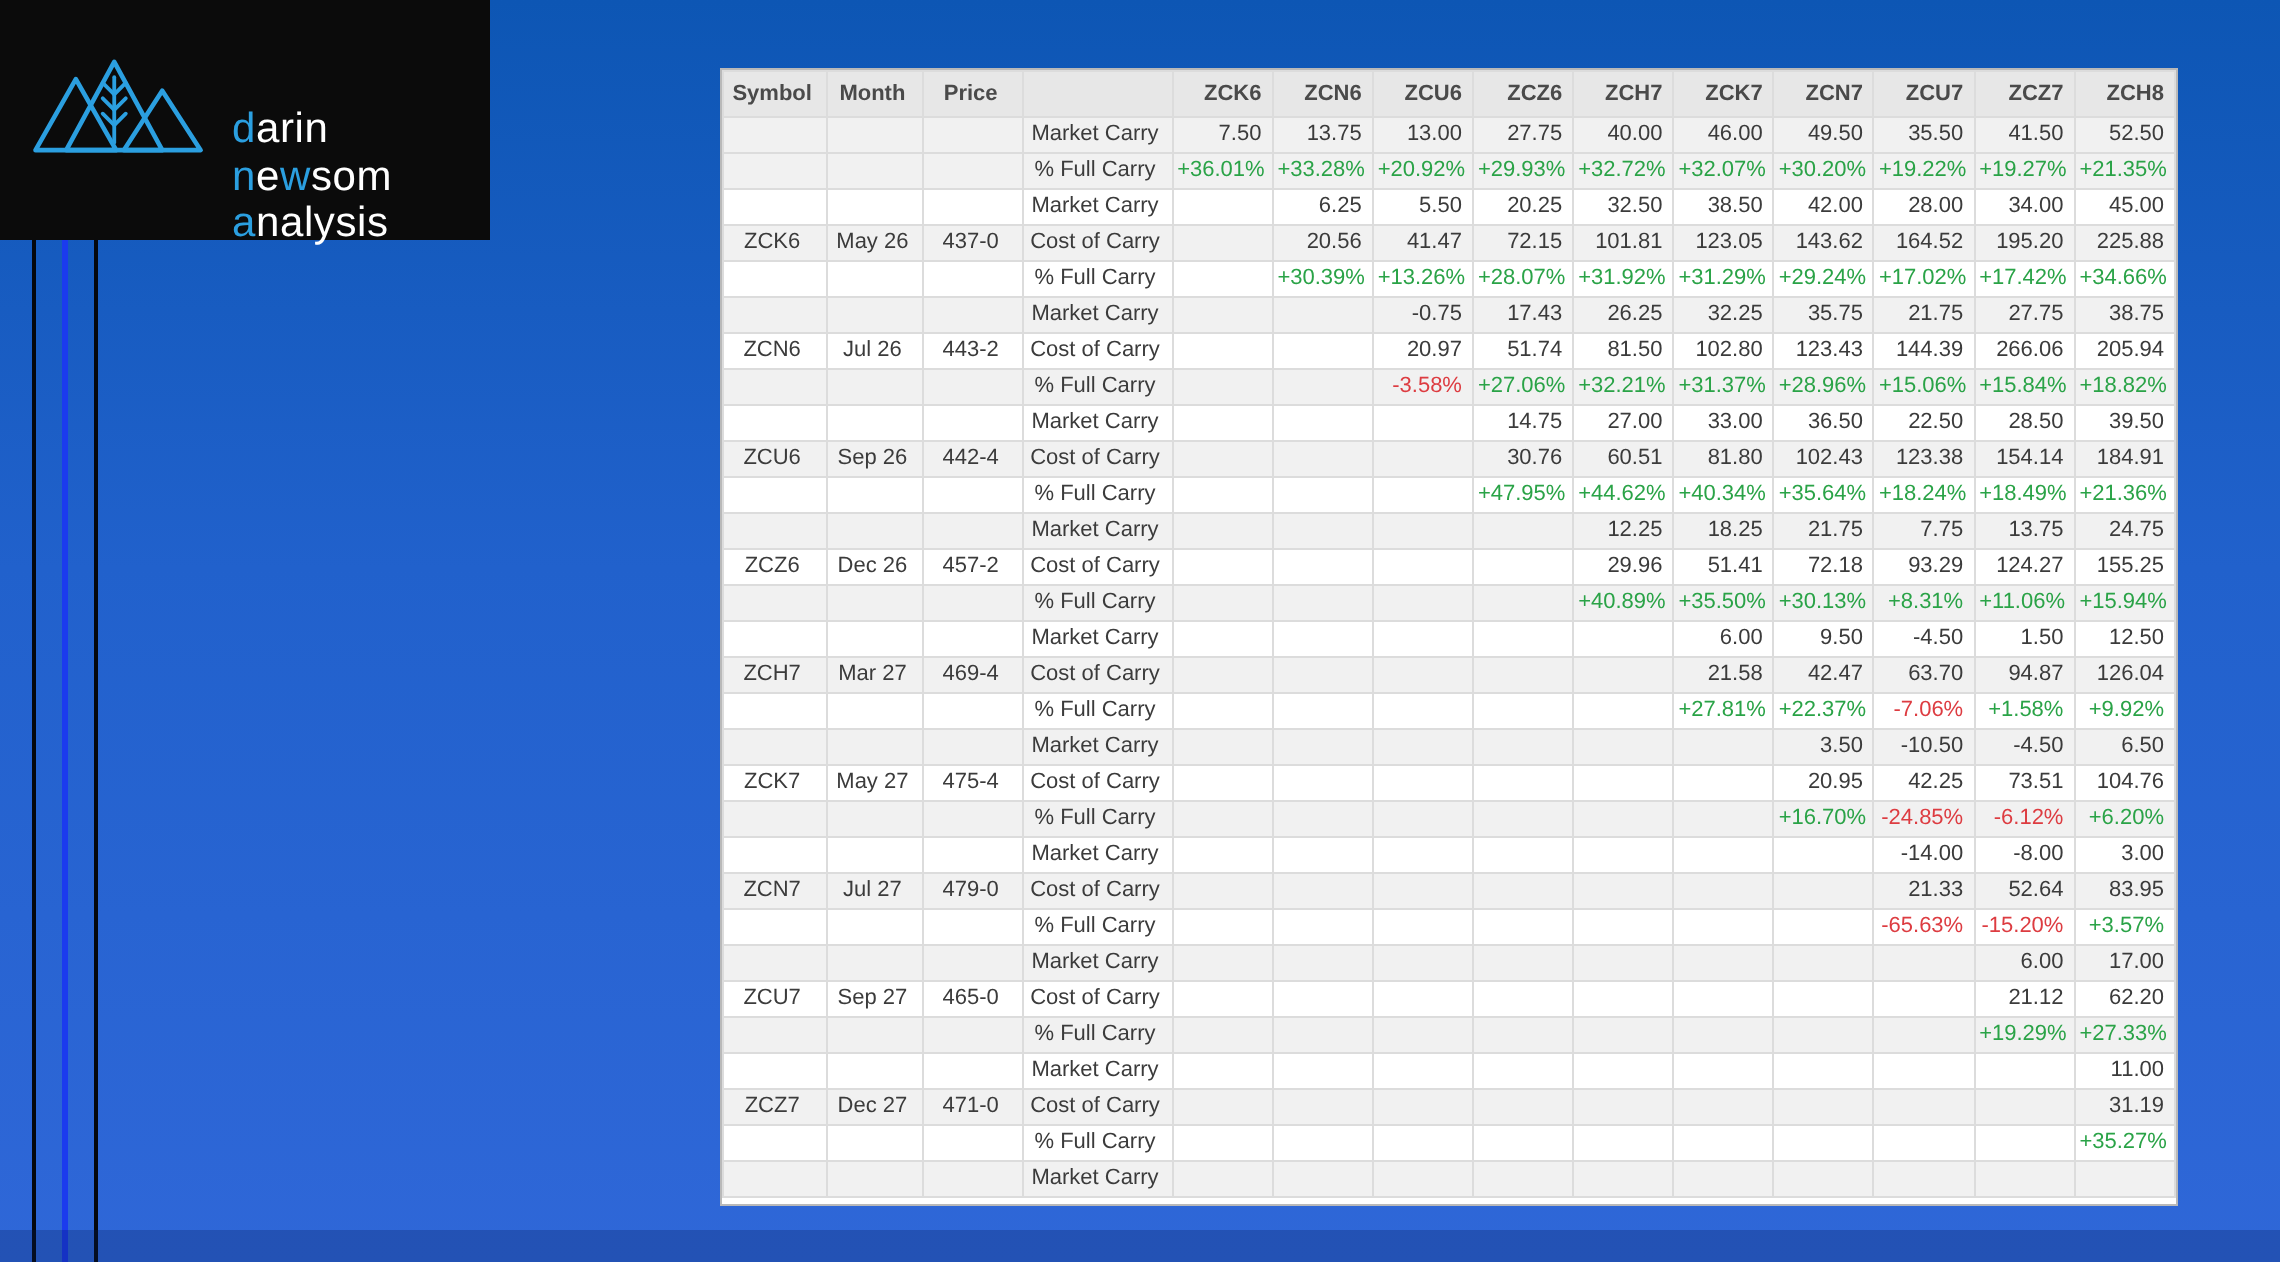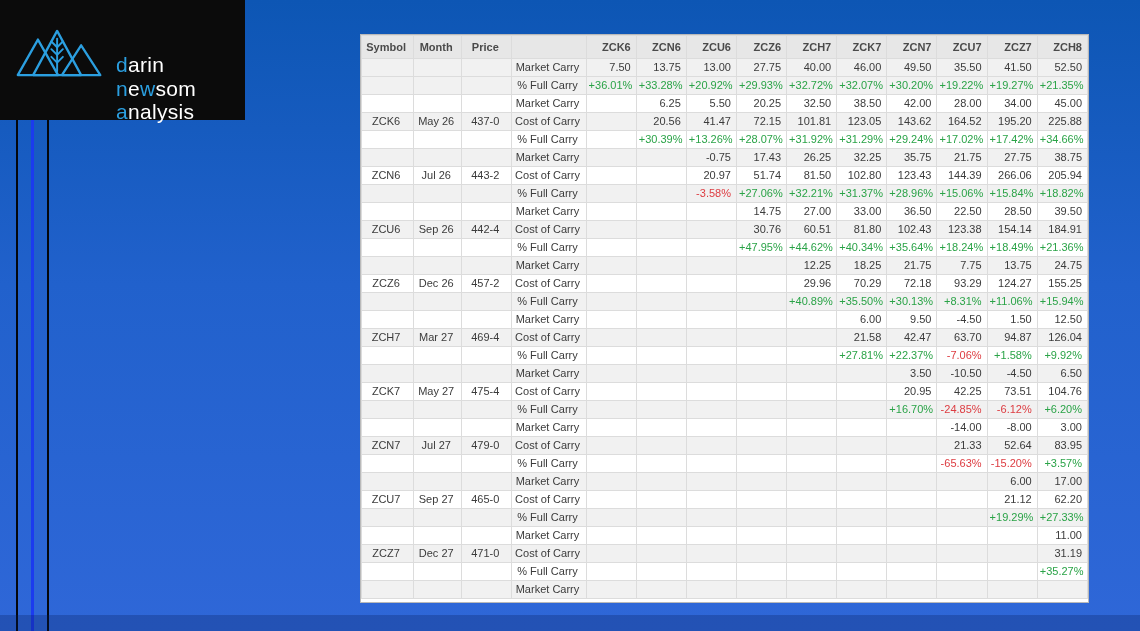--- a/index.html
+++ b/index.html
@@ -292,21 +292,21 @@
         <tr>
           <td class="c">ZCZ6</td>
           <td class="c">Dec 26</td>
           <td class="c">457-2</td>
           <td class="c">Cost of Carry</td>
           <td class="r"></td>
           <td class="r"></td>
           <td class="r"></td>
           <td class="r"></td>
           <td class="r">29.96</td>
-          <td class="r">70.29</td>
+          <td class="r">51.41</td>
           <td class="r">72.18</td>
           <td class="r">93.29</td>
           <td class="r">124.27</td>
           <td class="r">155.25</td>
         </tr>
         <tr class="odd">
           <td class="c"></td>
           <td class="c"></td>
           <td class="c"></td>
           <td class="c">% Full Carry</td>

